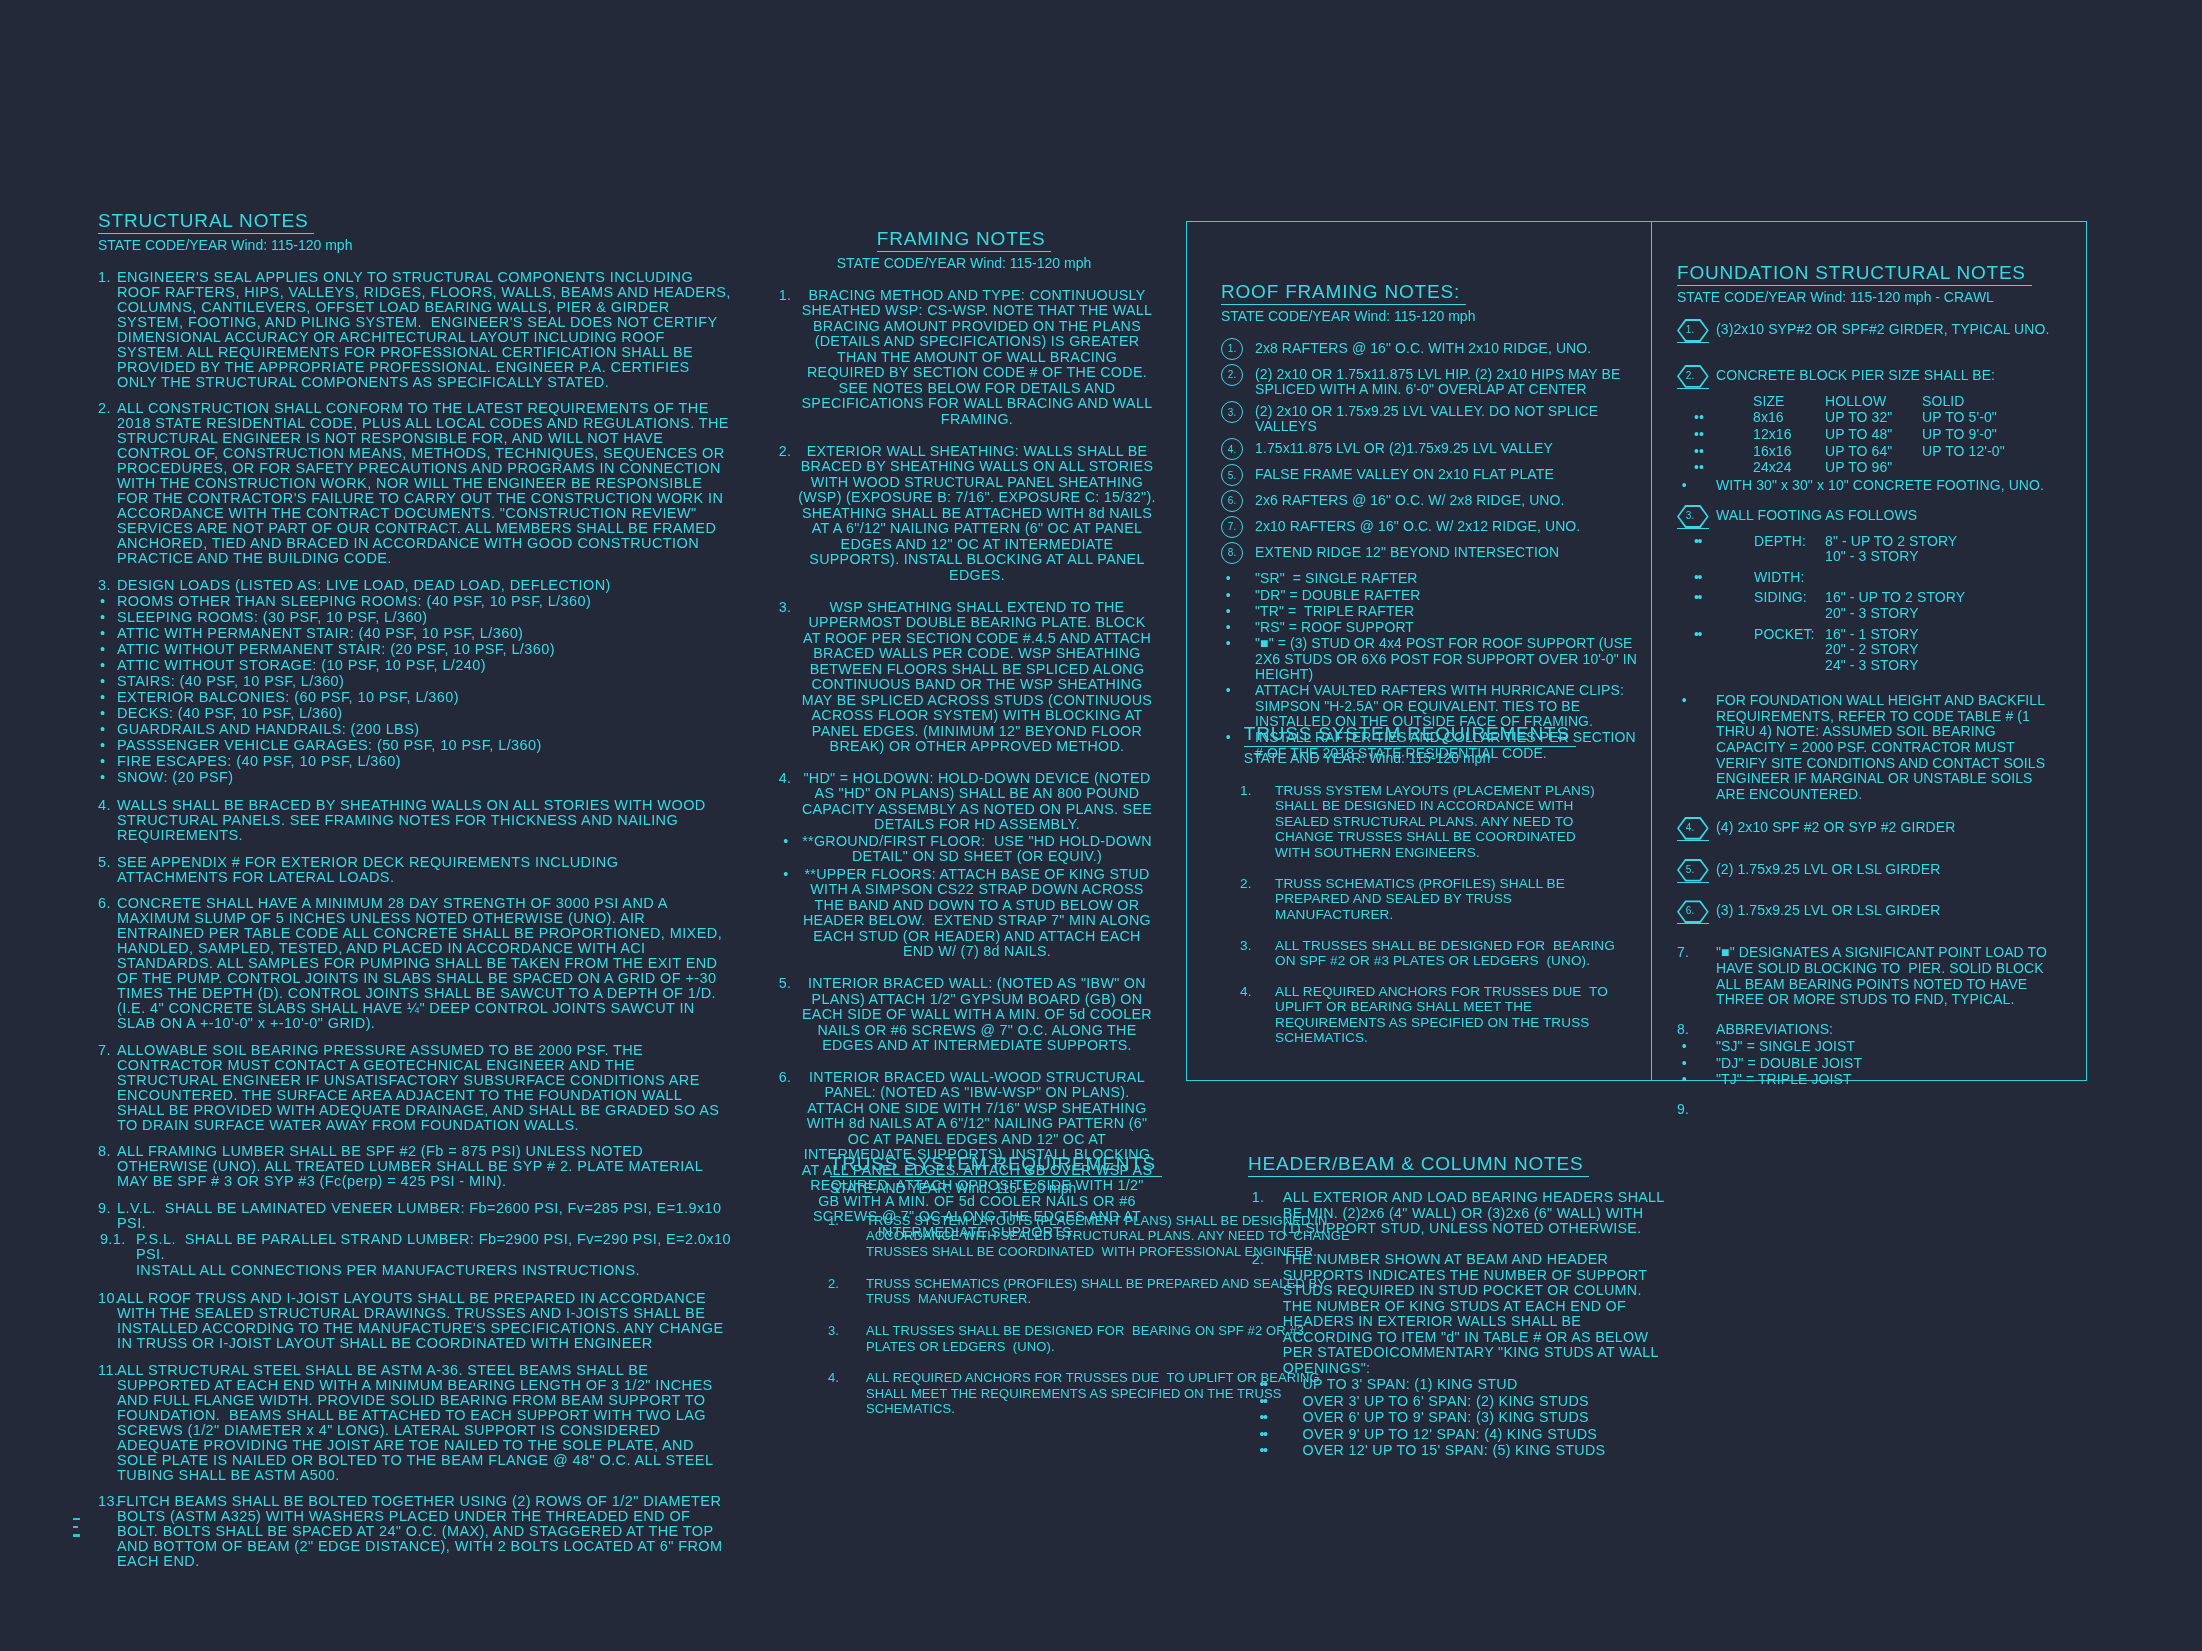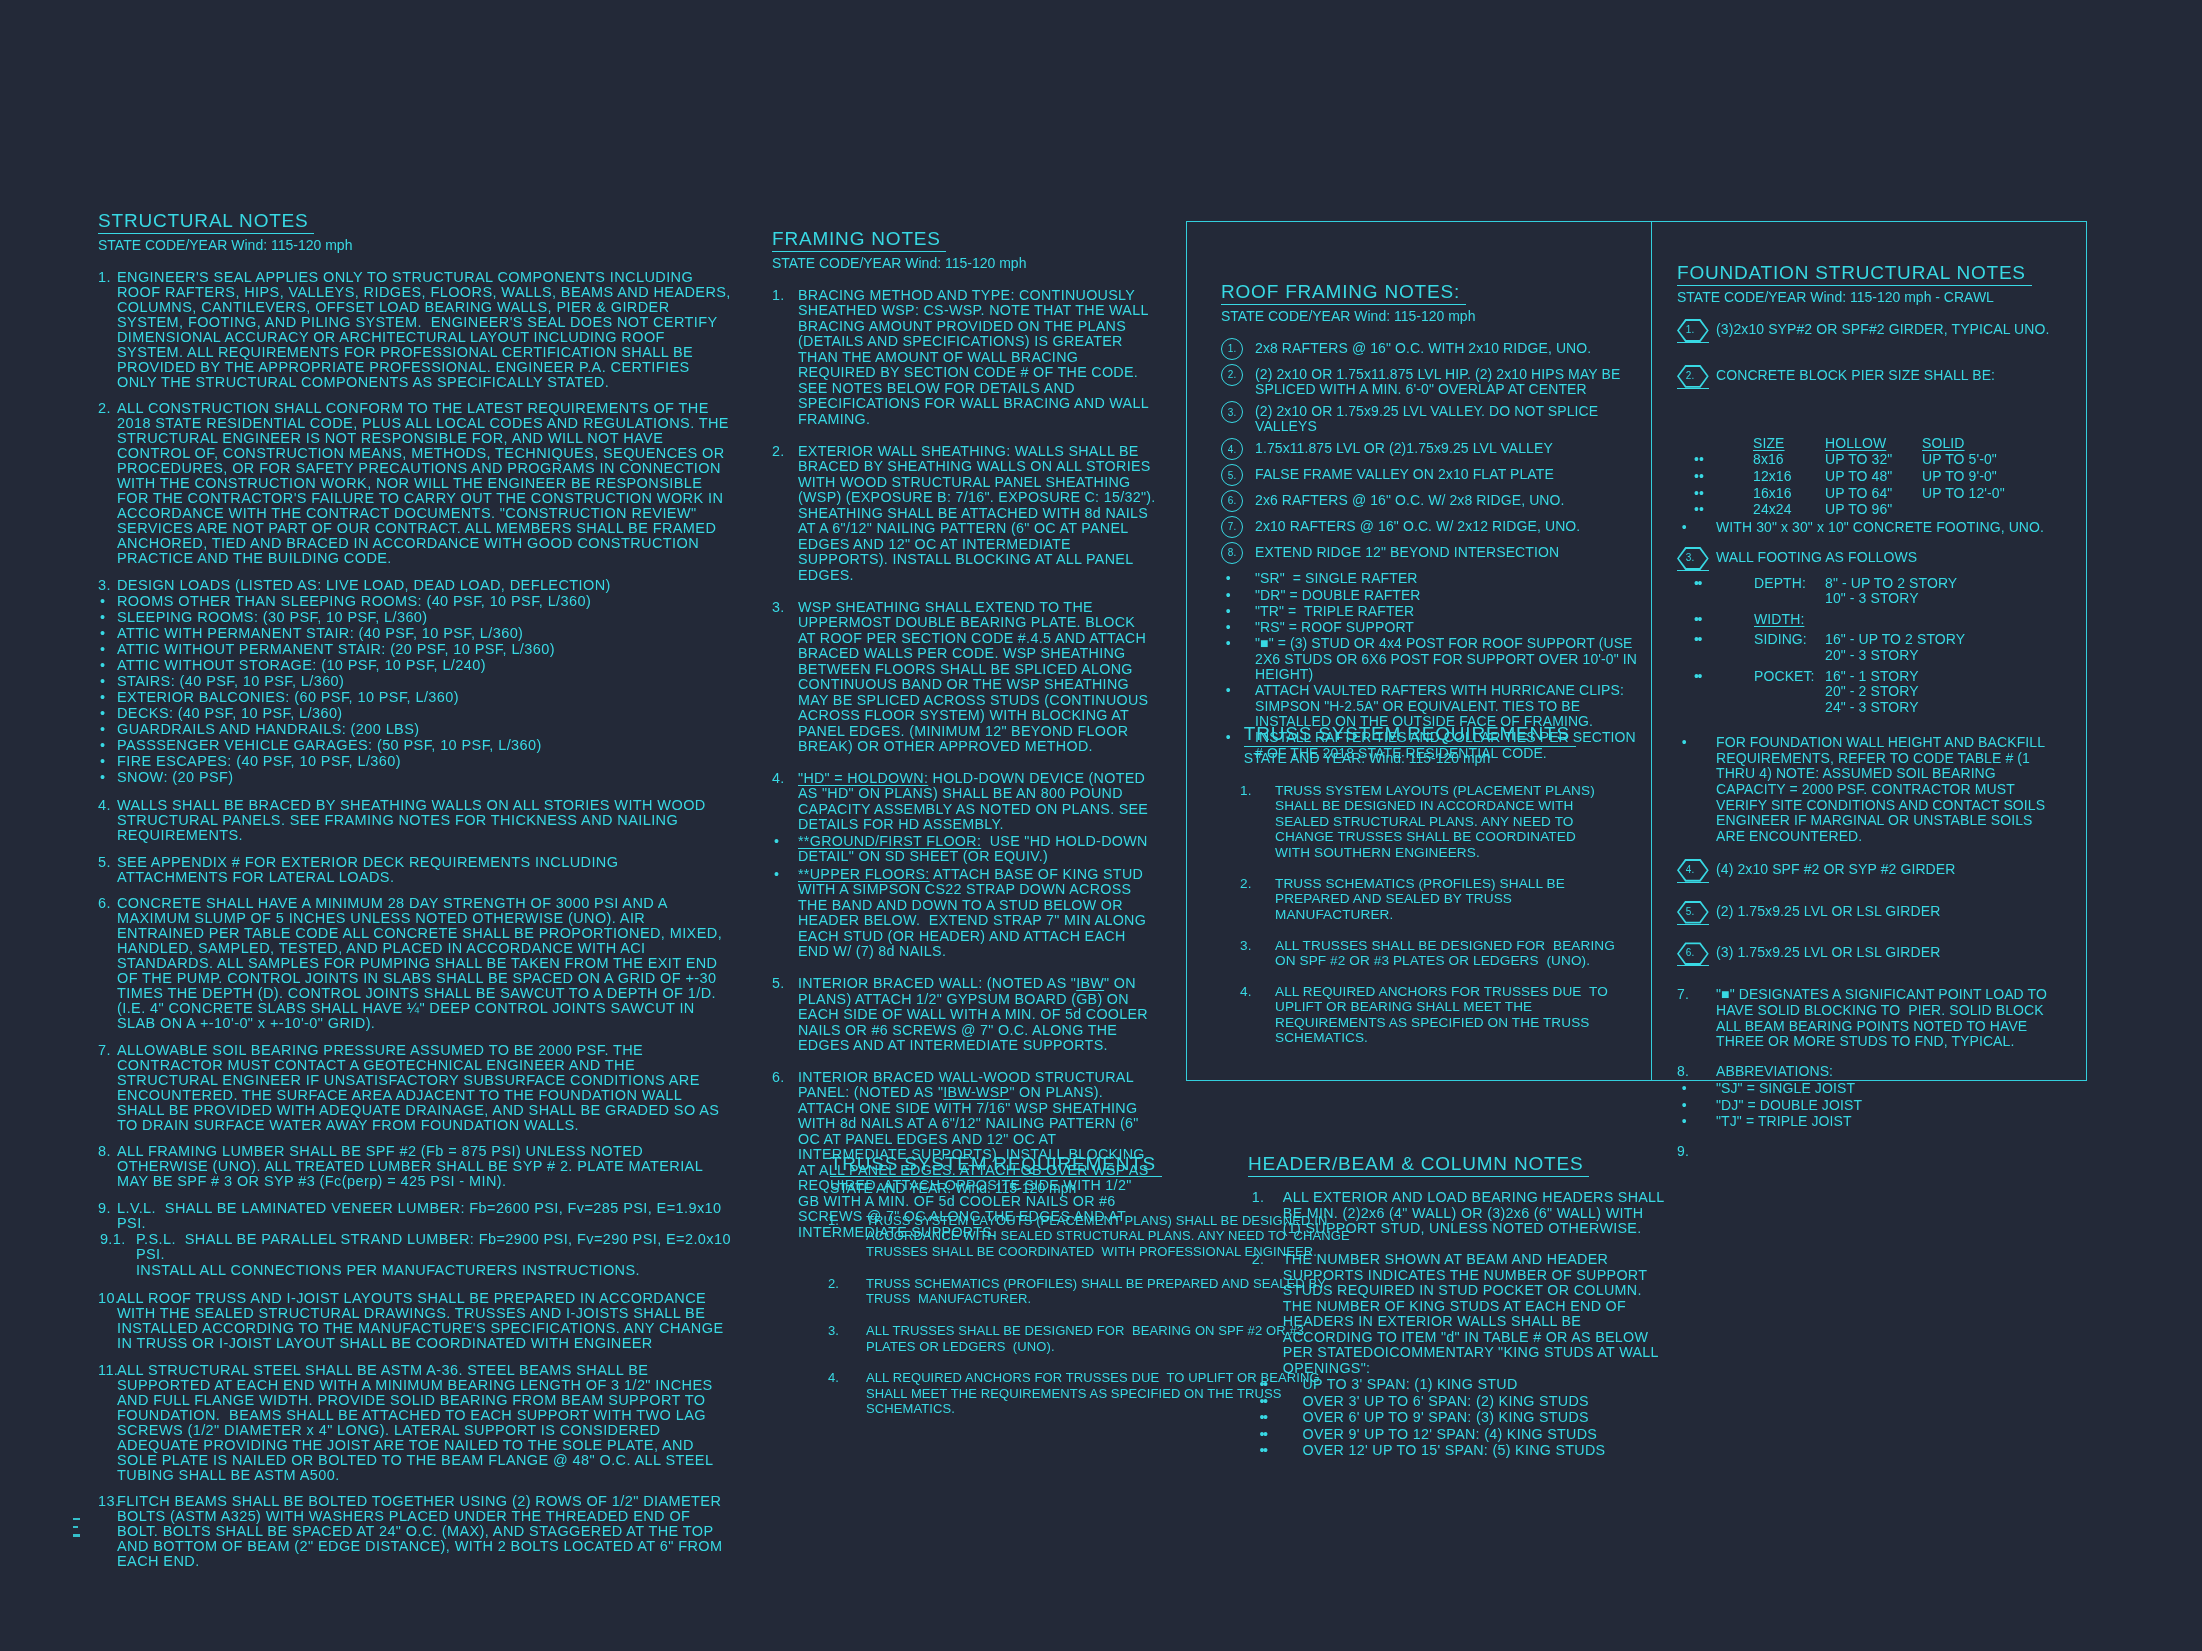--- a/index.html
+++ b/index.html
@@ -34,31 +34,31 @@
   }
   .it .mk.h::before{
     content:"";position:absolute;inset:0;background:currentColor;
     clip-path:polygon(26% 0,74% 0,100% 50%,74% 100%,26% 100%,0 50%);
   }
   .it .mk.h::after{
     content:"";position:absolute;inset:1.9px;background:#232938;
     clip-path:polygon(26% 0,74% 0,100% 50%,74% 100%,26% 100%,0 50%);
   }
   .it .mk .num{position:relative;z-index:1;}
-  .u{text-decoration:underline;text-underline-offset:2.4px;margin-top:42px;}
+  .u{text-underline-offset:2.4px;}
   .tight{margin-bottom:1px !important;}
 
   
   .sec-structural{left:98px;top:210px;width:635px;}
   .sec-structural .it{grid-template-columns:19px 1fr;font-size:14.5px;letter-spacing:0.4px;line-height:15px;margin-bottom:11.5px;}
   .sec-structural .it.sub{grid-template-columns:36px 1fr;padding-left:1.9px;}
   .sec-structural .it.cont{grid-template-columns:36px 1fr;padding-left:1.9px;}
 
   
-  .sec-framing{left:772px;top:228px;width:384px;}
+  .sec-framing{left:772px;top:228px;width:384px;text-align:center;}
   .sec-framing .it{grid-template-columns:26px 1fr;font-size:14.3px;letter-spacing:0.3px;line-height:15.5px;margin-bottom:16.3px;}
 
   
   .box{position:absolute;left:1186px;top:221px;width:899px;height:858px;border:1.9px solid #33cfdd;}
   .box .divider{position:absolute;left:464px;top:0;bottom:0;width:0;border-left:1.9px solid #33cfdd;}
   .sec-roof{left:34px;top:27px;width:419px;margin-top:32px;}
   .sec-roof .it{grid-template-columns:34px 1fr;font-size:14px;letter-spacing:0.1px;line-height:15.3px;margin-bottom:6.7px;}
   .sec-roof .it .mk.b{padding-left:4.8px;}
   .sec-truss-box{left:53px;top:501px;width:375px;}
   .sec-truss-box .h{margin-left:3.8px;}

